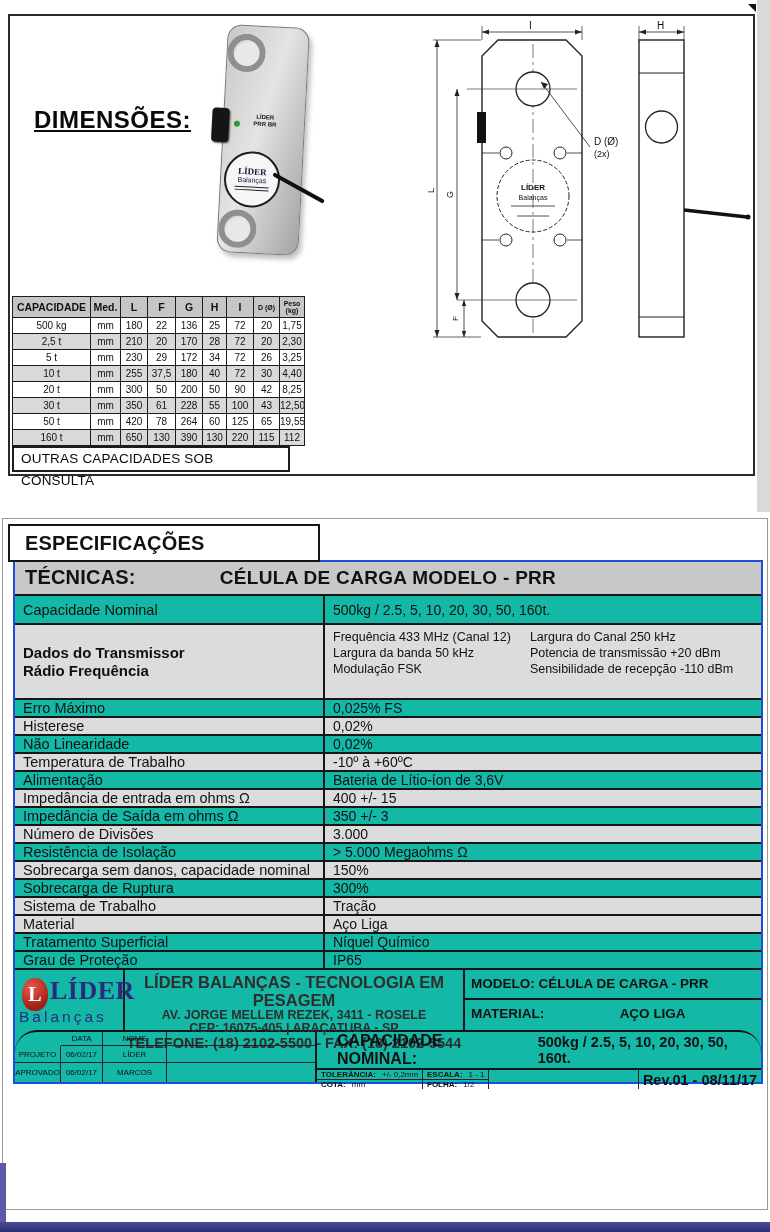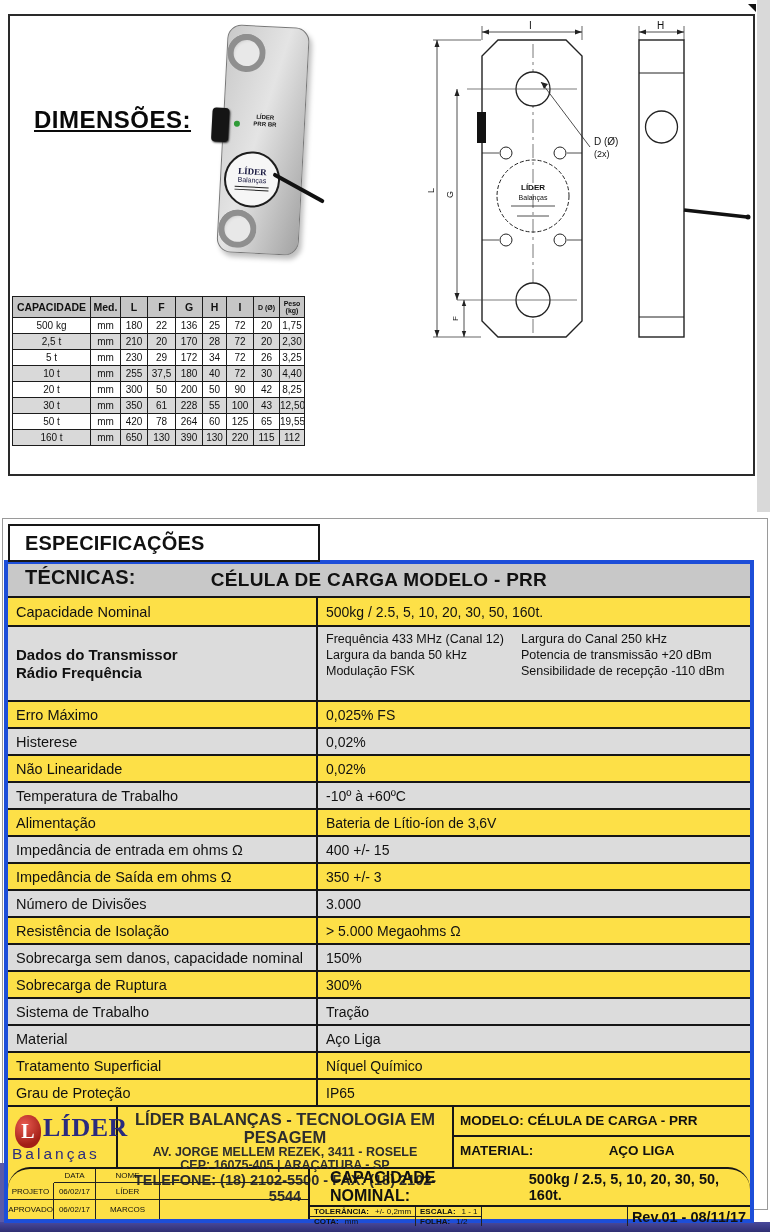--- a/index.html
+++ b/index.html
@@ -34,23 +34,23 @@
   #cap-table th, #cap-table td { border:1.5px solid #1c1c1c; text-align:center; overflow:hidden; white-space:nowrap; }
   #cap-table th { background:#c6c6c6; font-size:10.5px; height:21px; font-weight:700; }
   #cap-table th.tiny { font-size:7px; white-space:normal; line-height:7px; font-weight:700; }
   #cap-table td { font-size:10px; height:16px; }
   #cap-table tr.shade td { background:#d9d9d9; }
   #cap-note { position:absolute; left:2px; top:430px; width:278px; height:26px; border:2px solid #1c1c1c; background:#fff; font-size:13.5px; line-height:22px; padding-left:7px; letter-spacing:0.2px; color:#0a0a0a; }
 
   
   #spec-outer { position:absolute; left:2px; top:518px; width:766px; height:692px; border:1px solid #9a9a9a; background:#fff; }
   #spec-heading { position:absolute; left:8px; top:524px; width:312px; height:38px; background:#fff; border:2px solid #161616; z-index:3; font-size:20px; font-weight:700; line-height:34px; padding-left:15px; letter-spacing:0.2px; }
-  #spec-table { position:absolute; left:4px; top:560px; width:750px; border:4px solid #1d4ed8; background:#fde047; z-index:2; }
+  #spec-table { position:absolute; left:13px; top:560px; width:750px; border:2px solid #1d4ed8; background:#14b8a6; z-index:2; }
   .spec-title { height:32px; background:#c8c8c8; text-align:center; font-size:19px; font-weight:700; line-height:32px; letter-spacing:0.3px; }
-  .spec-row { display:flex; border-top:2px solid #161616; height:27px; }
+  .spec-row { display:flex; border-top:2px solid #161616; height:18px; }
   .spec-row.h29 { height:29px; }
   .spec-row.shade { background:#dcdcdc; }
   .spec-label { width:310px; border-right:2px solid #161616; padding-left:8px; font-size:14.5px; display:flex; align-items:center; }
   .spec-value { flex:1; padding-left:8px; font-size:14px; display:flex; align-items:center; }
   #tx-row { display:flex; border-top:2px solid #161616; height:75px; background:#dcdcdc; }
   #tx-row .spec-label { flex-direction:column; align-items:flex-start; justify-content:center; font-weight:700; font-size:15px; line-height:18px; }
   #tx-cols { flex:1; display:flex; padding:4px 0 0 8px; }
   .tx-col { font-size:12.5px; line-height:16px; }
   .tx-col.left { width:46%; } .tx-col.right { width:54%; }
 
@@ -297,20 +297,21 @@
             <td>650</td>
             <td>130</td>
             <td>390</td>
             <td>130</td>
             <td>220</td>
             <td>115</td>
             <td>112</td>
           </tr>
     </tbody>
       </table>
+    <div id="cap-note">OUTRAS CAPACIDADES SOB CONSULTA</div>
   </div>
 
   <div id="spec-outer"></div>
   <div id="spec-heading">ESPECIFICAÇÕES TÉCNICAS:</div>
 
   <div id="spec-table">
     <div class="spec-title">CÉLULA DE CARGA MODELO - PRR</div>
 
     <div class="spec-row h29">
       <div class="spec-label">Capacidade Nominal</div>

